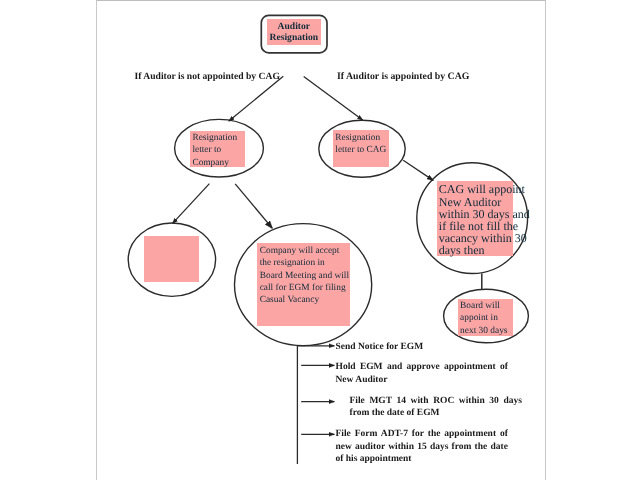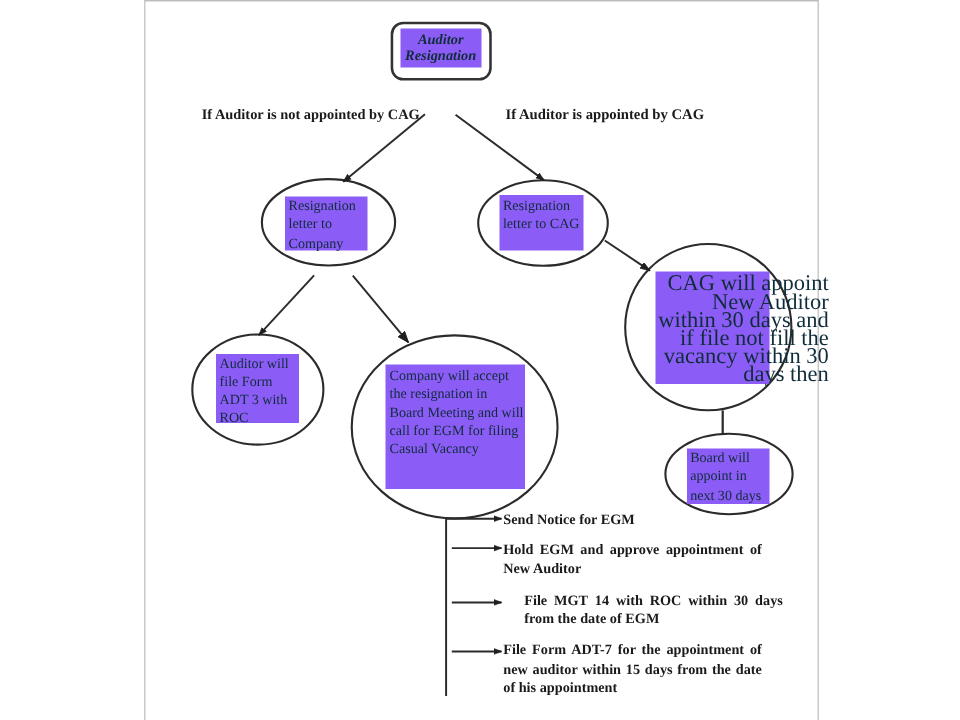--- a/index.html
+++ b/index.html
@@ -4,22 +4,22 @@
 <style>
   html,body{margin:0;padding:0;}
   body{width:640px;height:480px;background:#ffffff;
        font-family:"Liberation Serif",serif;overflow:hidden;
        -webkit-font-smoothing:antialiased;text-rendering:geometricPrecision;}
   #stage{position:relative;width:640px;height:480px;}
   #frame{position:absolute;left:96px;top:0px;width:450px;height:481px;
          border-left:1px solid #c9c9c9;border-right:1px solid #c9c9c9;
          border-top:1px solid #bdbdbd;box-sizing:border-box;}
   svg#art{position:absolute;left:0;top:0;width:640px;height:480px;}
-  .tealbox{position:absolute;background:#8b5cf6;color:#0f2c3a;
-           box-sizing:border-box;white-space:nowrap;transform:translateZ(0);font-style:italic;}
+  .tealbox{position:absolute;background:#fca5a5;color:#0f2c3a;
+           box-sizing:border-box;white-space:nowrap;transform:translateZ(0);}
   .label{position:absolute;color:#1a1a1a;font-weight:bold;white-space:nowrap;transform:translateZ(0);}
   .nodetext{position:absolute;color:#0f2c3a;white-space:nowrap;transform:translateZ(0);}
   .steptext{position:absolute;color:#1a1a1a;font-weight:bold;transform:translateZ(0);}
 </style>
 </head>
 <body>
 
 <div id="stage">
   <div id="frame"></div>
 
@@ -76,43 +76,37 @@
     <div>Company</div>
   </div>
 
   <div class="tealbox" style="left:333.0px;top:130.4px;width:55.5px;height:36.6px;"></div>
   <div class="nodetext" style="left:335.3px;top:131.9px;font-size:9.4px;line-height:12.1px;">
     <div>Resignation</div>
     <div>letter to CAG</div>
   </div>
 
   <div class="tealbox" style="left:437.0px;top:181.2px;width:75.5px;height:75.0px;"></div>
-  <div class="nodetext" style="left:438.8px;top:183.4px;font-size:15px;line-height:12.12px;text-align:right;">
+  <div class="nodetext" style="left:438.8px;top:183.4px;font-size:12px;line-height:12.12px;">
     <div>CAG will appoint</div>
     <div>New Auditor</div>
     <div>within 30 days and</div>
     <div>if file not fill the</div>
     <div>vacancy within 30</div>
     <div>days then</div>
   </div>
 
   <div class="tealbox" style="left:458.4px;top:299.0px;width:54.6px;height:36.8px;"></div>
   <div class="nodetext" style="left:460.1px;top:300.2px;font-size:9.4px;line-height:12.3px;">
     <div>Board will</div>
     <div>appoint in</div>
     <div>next 30 days</div>
   </div>
 
   <div class="tealbox" style="left:143.6px;top:235.9px;width:55.4px;height:46.0px;"></div>
-  <div class="nodetext" style="left:146.4px;top:237.0px;font-size:9.4px;line-height:12.15px;">
-    <div>Auditor will</div>
-    <div>file Form</div>
-    <div>ADT 3 with</div>
-    <div>ROC</div>
-  </div>
 
   <div class="tealbox" style="left:257.4px;top:242.8px;width:92.6px;height:83.0px;"></div>
   <div class="nodetext" style="left:259.7px;top:245.2px;font-size:9.4px;line-height:12.25px;">
     <div>Company will accept</div>
     <div>the resignation in</div>
     <div>Board Meeting and will</div>
     <div>call for EGM for filing</div>
     <div>Casual Vacancy</div>
   </div>
 

